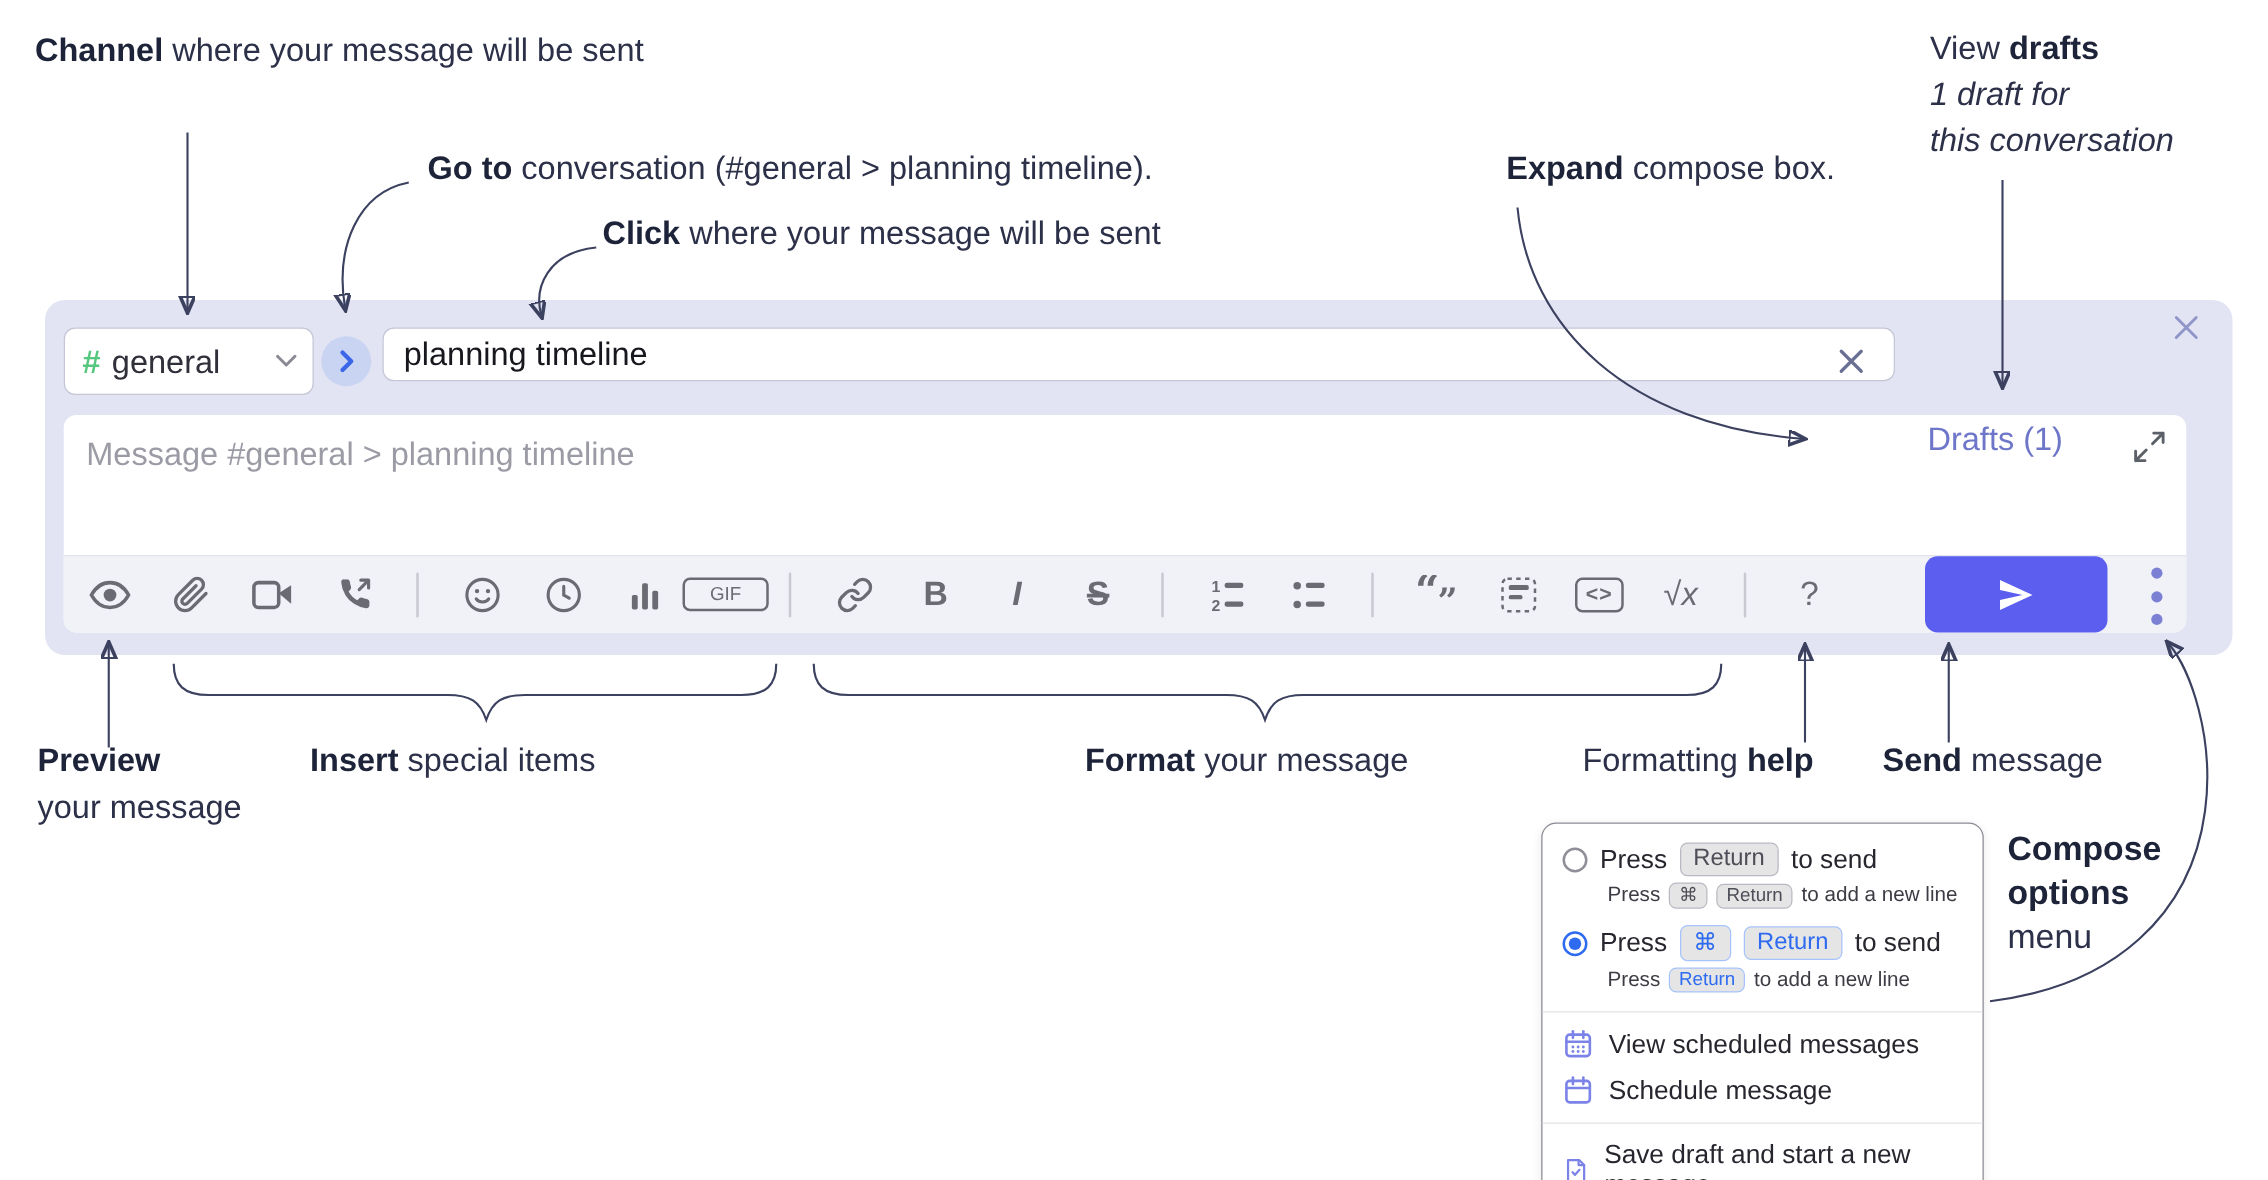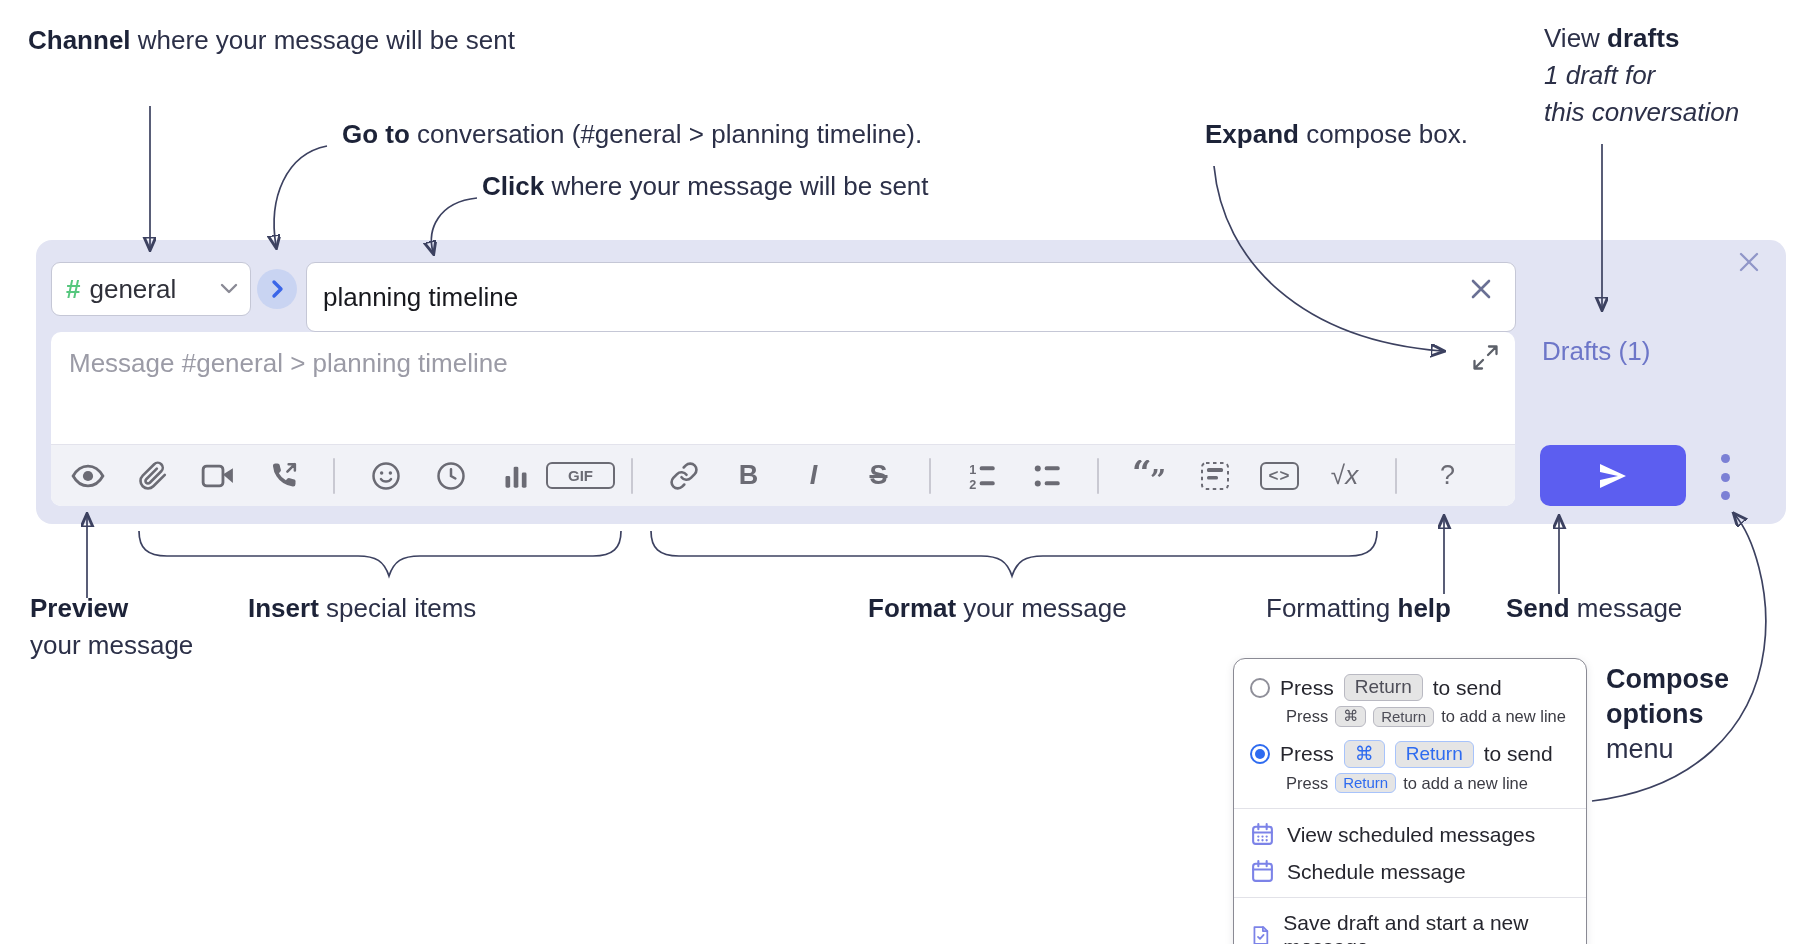--- a/index.html
+++ b/index.html
@@ -18,42 +18,42 @@
   
   #composebox{position:absolute;left:36px;top:240px;width:1750px;height:284px;
     background:#e2e4f3;border-radius:16px;}
   .pill{position:absolute;left:15px;top:22px;width:200px;height:54px;background:#fff;
     border:1px solid #c5c7d6;border-radius:9px;display:flex;align-items:center;
     gap:9px;padding:0 12px 0 14px;box-sizing:border-box;font-size:26px;cursor:pointer;}
   .hash{color:#56c77e;font-weight:700;}
   .chan-name{color:#2f3039;flex:1;}
   .goto-btn{position:absolute;left:221px;top:29px;width:40px;height:40px;border-radius:50%;
     background:#c9d4f2;display:flex;align-items:center;justify-content:center;cursor:pointer;}
-  .topic-input{position:absolute;left:270px;top:22px;width:1210px;height:70px;background:#fff;
+  .topic-input{position:absolute;left:270px;top:22px;width:1210px;height:43px;background:#fff;
     border:1px solid #c5c7d6;border-radius:9px;box-sizing:border-box;font-size:26px;color:#17181d;
     padding:0 64px 0 16px;font-family:"Liberation Sans",sans-serif;outline:none;}
   .topic-clear{position:absolute;left:1432px;top:36px;width:26px;height:26px;cursor:pointer;}
   .box-close{position:absolute;right:22px;top:7px;width:30px;height:30px;cursor:pointer;}
-  .msgpanel{position:absolute;left:15px;top:92px;width:1464px;height:174px;background:#ffffff;
+  .msgpanel{position:absolute;left:15px;top:92px;width:1698px;height:174px;background:#ffffff;
     border-radius:10px;display:flex;flex-direction:column;overflow:hidden;}
   .msg-text{flex:1;position:relative;}
   .msg-text textarea{width:100%;height:100%;border:none;resize:none;outline:none;box-sizing:border-box;
     padding:16px 64px 0 18px;font-family:"Liberation Sans",sans-serif;font-size:26px;color:#17181d;background:transparent;}
   .msg-text textarea::placeholder{color:#9b9ba6;opacity:1;}
   .expand-ic{position:absolute;right:16px;top:12px;width:27px;height:27px;cursor:pointer;}
   .toolbar{height:61px;background:#f1f2f7;border-top:1px solid #e3e3ec;display:flex;
     align-items:center;padding-left:4px;}
   .icell{width:65px;display:flex;align-items:center;justify-content:center;cursor:pointer;
     color:#6b6b74;}
   .dcell{width:38px;display:flex;align-items:center;justify-content:center;}
   .tbar-div{width:2px;height:36px;background:#c9c9d2;border-radius:1px;}
   .glyph{font-size:27px;font-weight:700;color:#6b6b74;}
   .glyph.i{font-style:italic;font-weight:700;}
   .glyph.s{text-decoration:line-through;text-decoration-thickness:2.5px;}
-  .gifbox{border:2.5px solid #6b6b74;border-radius:6px;padding:3px 20px;font-size:15px;font-weight:700;color:#6b6b74;}
+  .gifbox{border:2.5px solid #6b6b74;border-radius:6px;padding:3px 20px;font-size:15px;font-weight:400;color:#6b6b74;}
   .codebox{border:2.5px solid #6b6b74;border-radius:6px;padding:2px 7px;font-size:17px;font-weight:700;color:#6b6b74;letter-spacing:1px;}
   .mathg{font-size:26px;color:#6b6b74;}
   .helpg{font-size:27px;color:#6b6b74;font-weight:400;}
   .drafts-link{position:absolute;left:1506px;top:96px;font-size:26px;color:#6d76c8;cursor:pointer;}
   .send-btn{position:absolute;left:1504px;top:205px;width:146px;height:61px;background:#5c5ef0;
     border:none;border-radius:10px;display:flex;align-items:center;justify-content:center;cursor:pointer;}
   .kebab{position:absolute;left:1678px;top:214px;width:22px;height:46px;display:flex;flex-direction:column;
     align-items:center;justify-content:space-between;cursor:pointer;}
   .kebab span{width:9px;height:9px;border-radius:50%;background:#7b80d5;}
   

